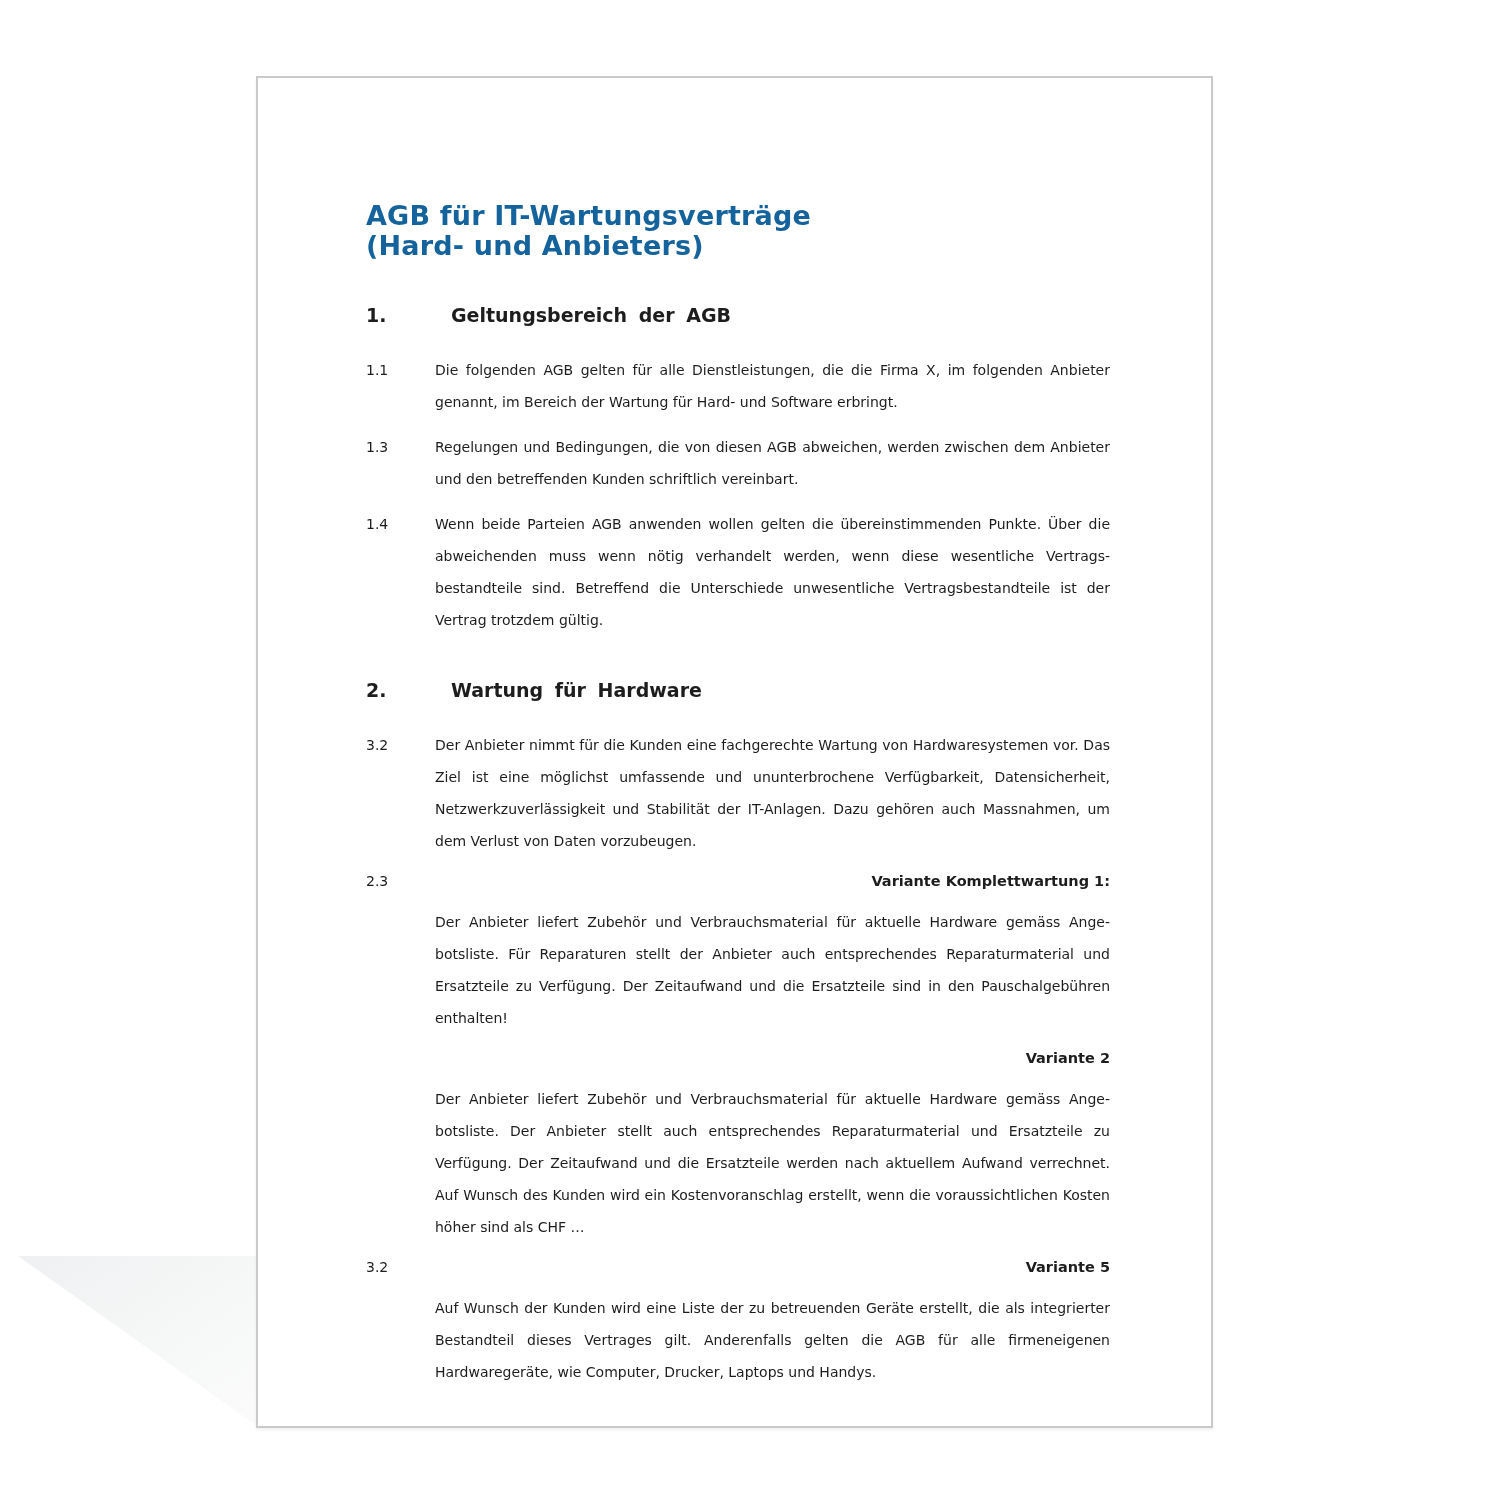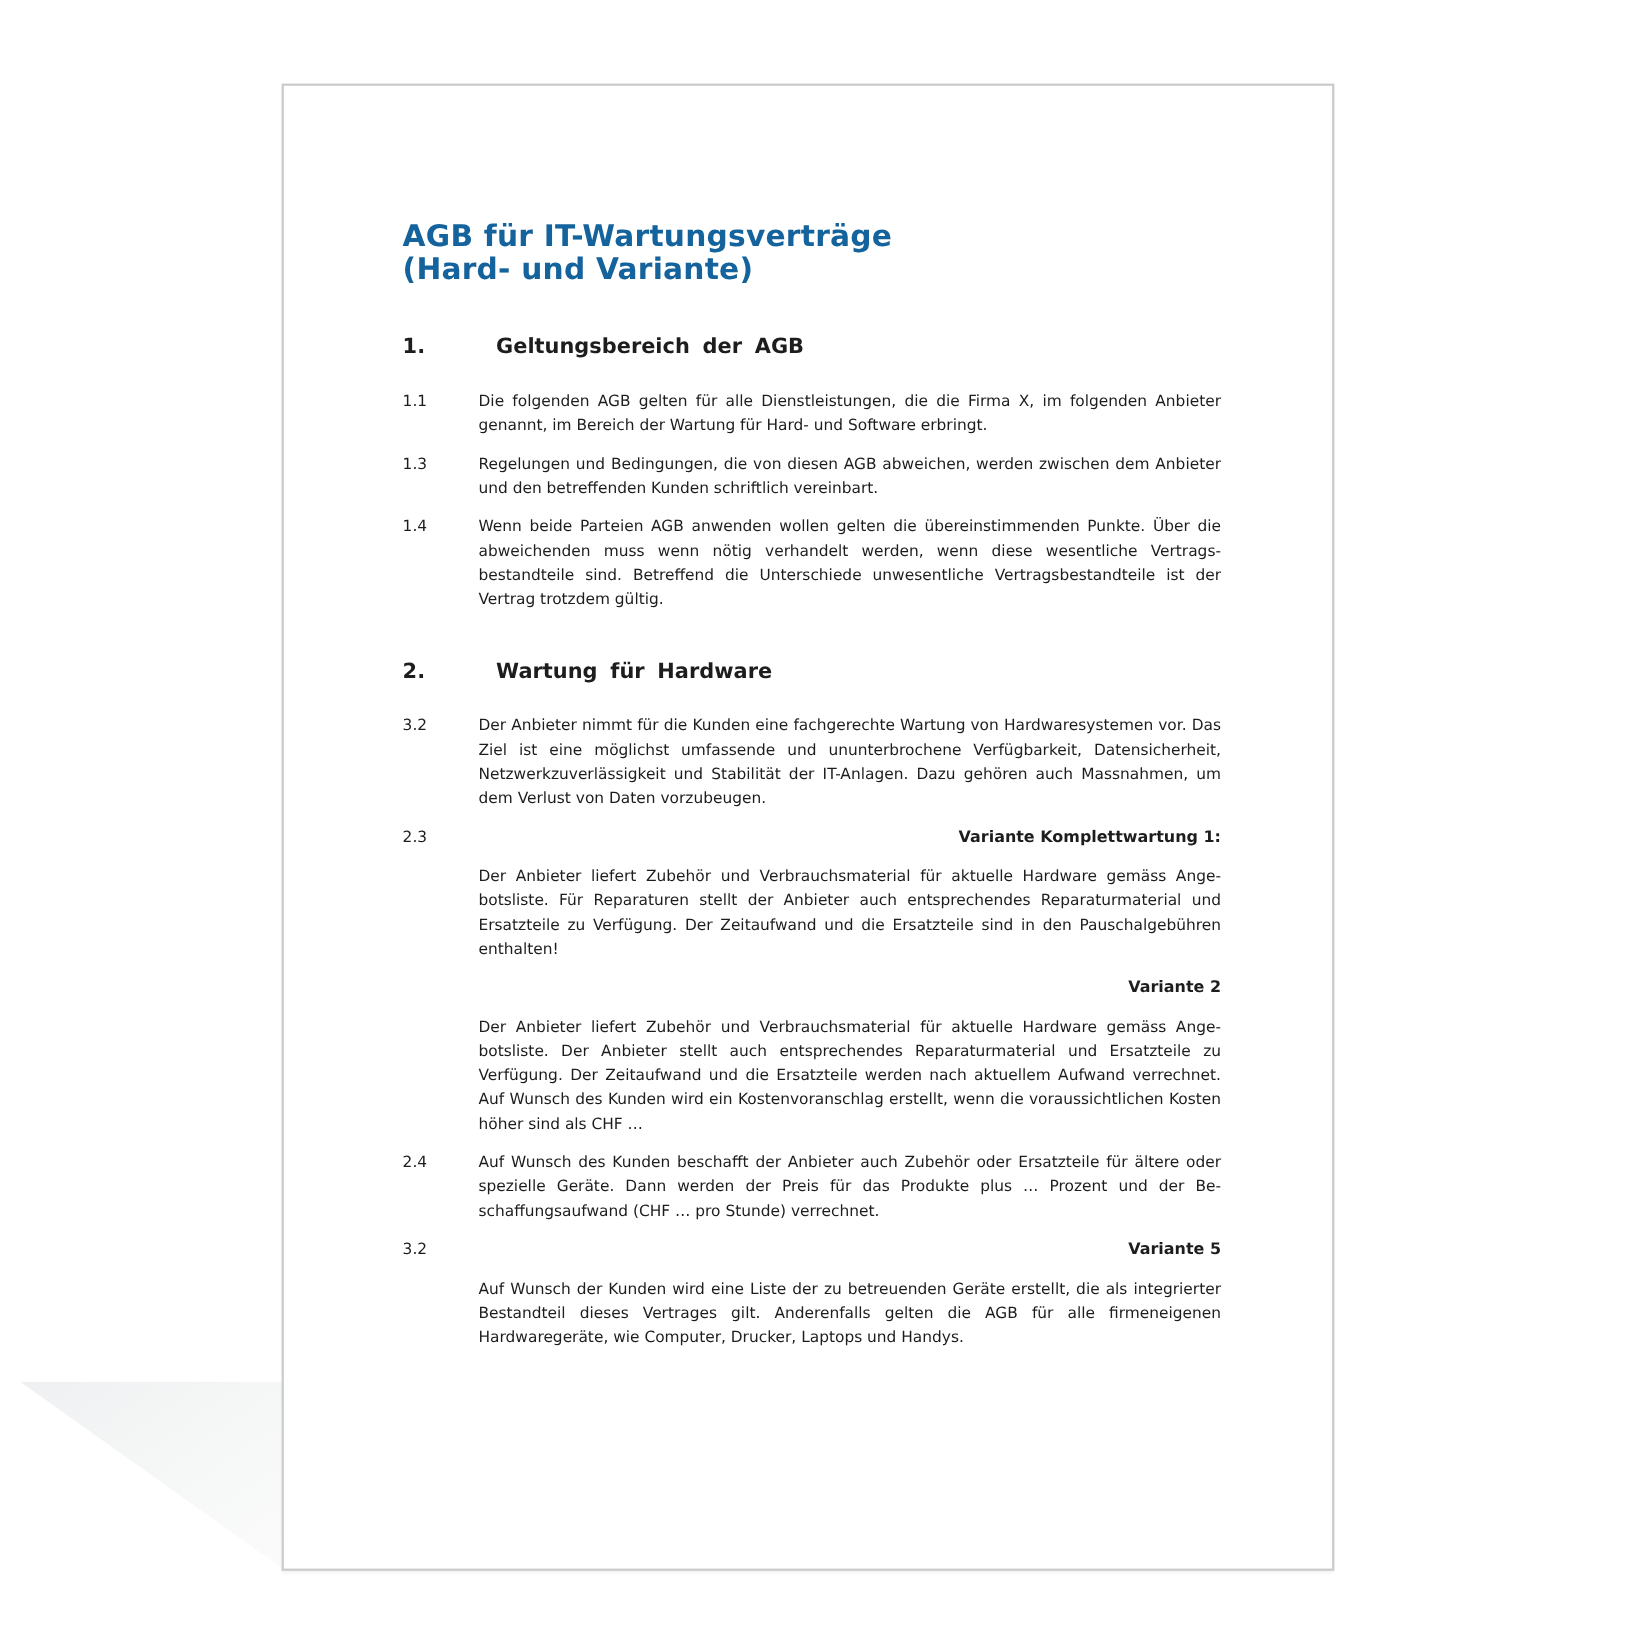--- a/index.html
+++ b/index.html
@@ -62,21 +62,21 @@
   }
   .num {
     flex: 0 0 69px;
     font-size: 14px;
     line-height: 22px;
   }
   .text {
     flex: 1;
     margin: 0;
     font-size: 14px;
-    line-height: 22px;
+    line-height: 32px;
     text-align: justify;
     hyphens: manual;
     -webkit-hyphens: manual;
   }
 
   .row.section {
     margin-top: 26px;
     margin-bottom: 11px;
   }
   .row.section .num {
@@ -108,21 +108,21 @@
 </head>
 <body>
 
 <div class="corner-fold"></div>
 
 <div class="page">
   <div class="content">
 
     <h1 class="doc-title">
       <div>AGB für IT-Wartungsverträge</div>
-      <div>(Hard- und Variante)</div>
+      <div>(Hard- und Anbieters)</div>
     </h1>
 
     <div class="row section">
       <div class="num">1.</div>
       <h2 class="section-heading">Geltungsbereich der AGB</h2>
     </div>
 
     <div class="row">
       <div class="num">1.1</div>
       <p class="text">Die folgenden AGB gelten für alle Dienstleistungen, die die Firma X, im folgenden Anbieter genannt, im Bereich der Wartung für Hard- und Software erbringt.</p>
@@ -163,24 +163,20 @@
     <div class="row sub">
       <div class="num"></div>
       <h3 class="sub-heading">Variante 2</h3>
     </div>
 
     <div class="row">
       <div class="num"></div>
       <p class="text">Der Anbieter liefert Zubehör und Verbrauchsmaterial für aktuelle Hardware gemäss Ange­botsliste. Der Anbieter stellt auch entsprechendes Reparaturmaterial und Ersatzteile zu Verfügung. Der Zeitaufwand und die Ersatzteile werden nach aktuellem Aufwand verrech­net. Auf Wunsch des Kunden wird ein Kostenvoranschlag erstellt, wenn die voraussichtli­chen Kosten höher sind als CHF …</p>
     </div>
 
-    <div class="row">
-      <div class="num">2.4</div>
-      <p class="text">Auf Wunsch des Kunden beschafft der Anbieter auch Zubehör oder Ersatzteile für ältere oder spezielle Geräte. Dann werden der Preis für das Produkte plus … Prozent und der Be­schaffungsaufwand (CHF … pro Stunde) verrechnet.</p>
-    </div>
 
     <div class="row sub">
       <div class="num">3.2</div>
       <h3 class="sub-heading">Variante 5</h3>
     </div>
 
     <div class="row">
       <div class="num"></div>
       <p class="text">Auf Wunsch der Kunden wird eine Liste der zu betreuenden Geräte erstellt, die als inte­grierter Bestandteil dieses Vertrages gilt. Anderenfalls gelten die AGB für alle firmeneige­nen Hardwaregeräte, wie Computer, Drucker, Laptops und Handys.</p>
     </div>

